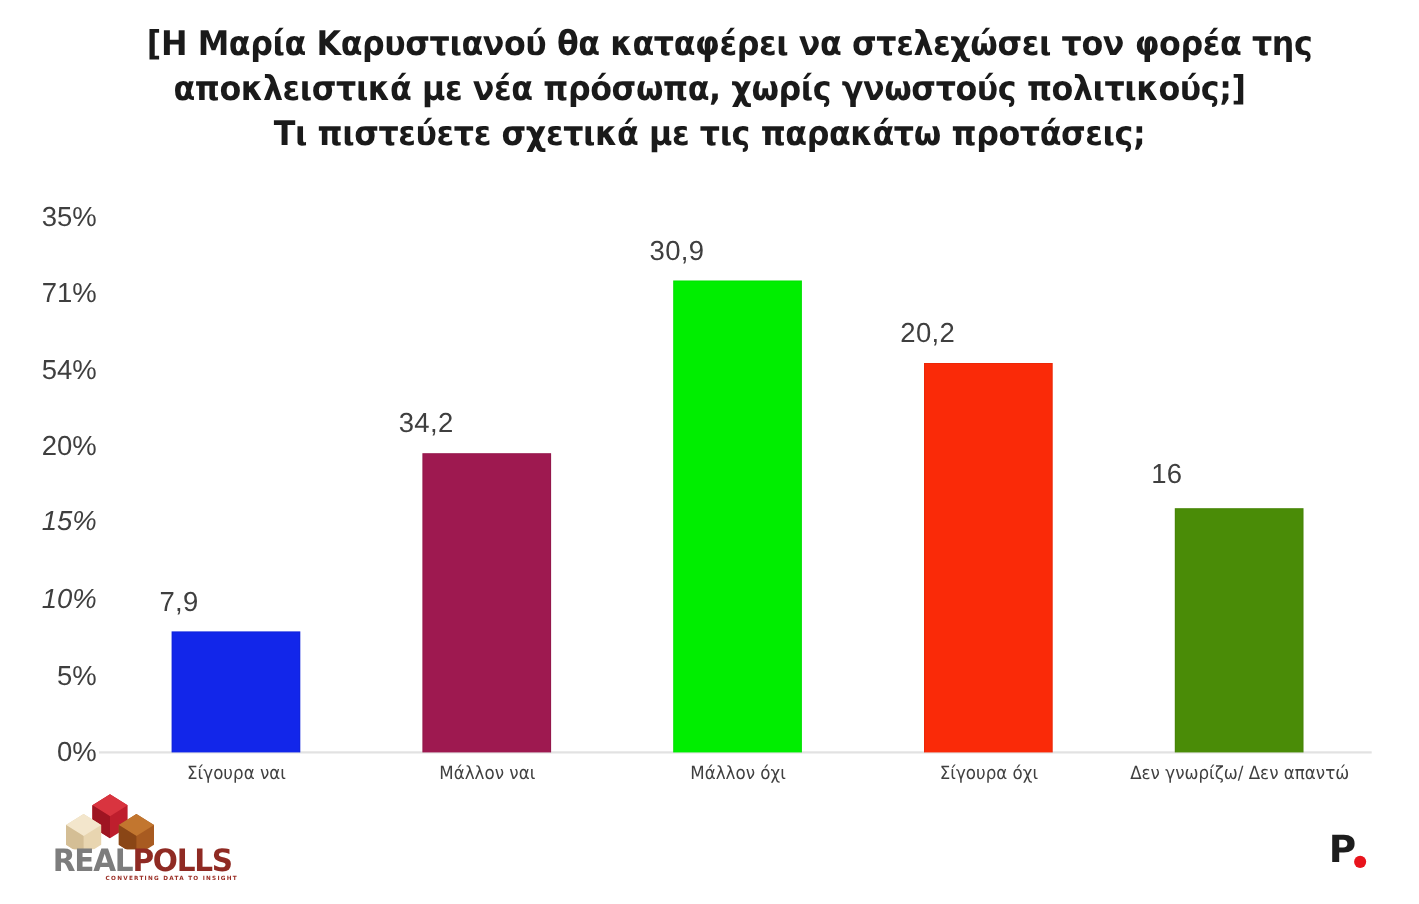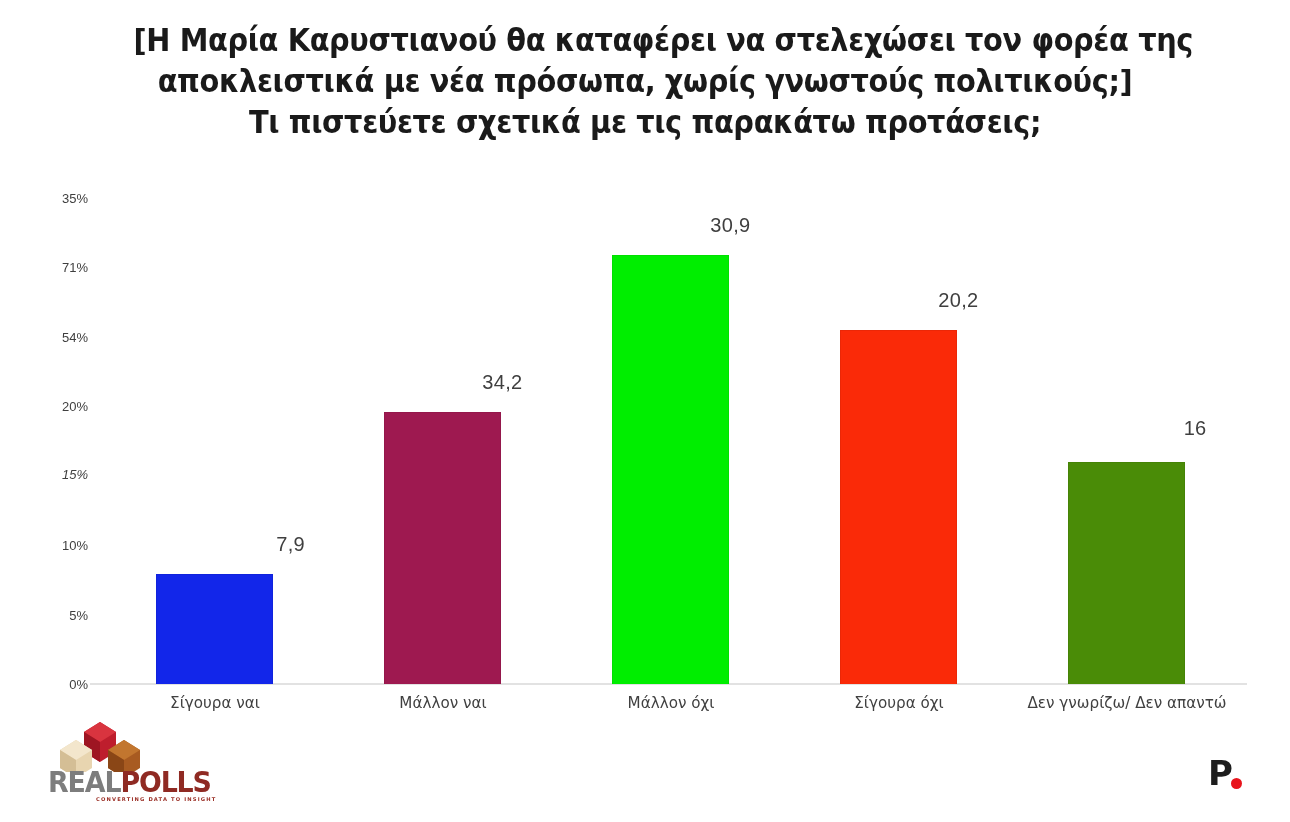--- a/index.html
+++ b/index.html
@@ -44,21 +44,21 @@
     width: 1290px;
     height: 822px;
   }
 
   
   .ytick {
     position: absolute;
     right: 1202px;      
     width: 60px;
     text-align: right;
-    font-size: 13px;
+    font-size: 25px;
     font-family: "Liberation Sans", sans-serif;
     color: #3f3f3f;
     letter-spacing: 0px;
     transform: translateY(-50%);
   }
 
   
   #axis-line {
     position: absolute;
     left: 90px;
@@ -72,22 +72,22 @@
   .bar {
     position: absolute;
     width: 117px;
     box-sizing: border-box;
     border: 1px solid rgba(0,0,0,0.06);
     border-bottom: none;
   }
   .barlabel {
     position: absolute;
     width: 160px;
-    text-align: right;
-    font-size: 20px;
+    text-align: left;
+    font-size: 25px;
     color: #3f3f3f;
     font-family: "Liberation Sans", sans-serif;
     letter-spacing: 0.3px;
   }
   .catlabel {
     position: absolute;
     top: 693px;
     width: 240px;
     text-align: center;
     font-size: 16.5px;
@@ -187,21 +187,21 @@
       <div class="bar" title="Σίγουρα όχι: 25,5" style="left: 840px; top: 329.914px; height: 354.086px; background: rgb(250, 42, 8);"></div>
       <div class="barlabel" style="left: 818.5px; top: 288.914px;">20,2</div>
       <div class="catlabel" style="left: 778.5px;">Σίγουρα όχι</div>
       <div class="bar" title="Δεν γνωρίζω/ Δεν απαντώ: 16" style="left: 1068px; top: 461.829px; height: 222.171px; background: rgb(74, 140, 7);"></div>
       <div class="barlabel" style="left: 1046.5px; top: 417px;">16</div>
       <div class="catlabel" style="left: 1006.5px;">Δεν γνωρίζω/ Δεν απαντώ</div>
     </div>
   <div id="ytick-layer">
       <div class="ytick" style="top: 684px;">0%</div>
       <div class="ytick" style="top: 614.571px;">5%</div>
-      <div class="ytick" style="top: 545.143px;">10%</div>
+      <div class="ytick" style="top: 545.143px; font-style: italic;">10%</div>
       <div class="ytick" style="top: 474px; font-style: italic;">15%</div>
       <div class="ytick" style="top: 406.286px;">20%</div>
       <div class="ytick" style="top: 336.857px;">54%</div>
       <div class="ytick" style="top: 267.429px;">71%</div>
       <div class="ytick" style="top: 198px;">35%</div>
     </div>
 
 </div>
 
 <div id="realpolls-logo">

